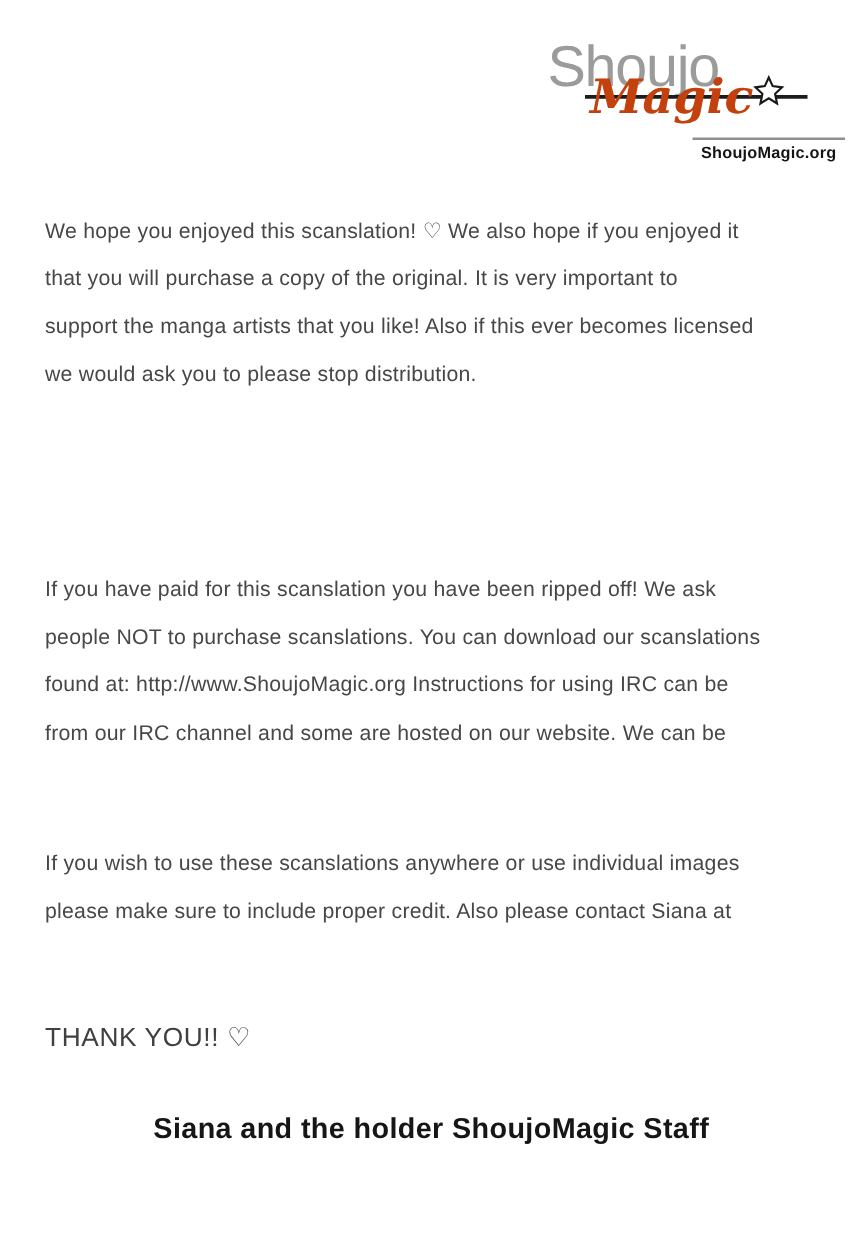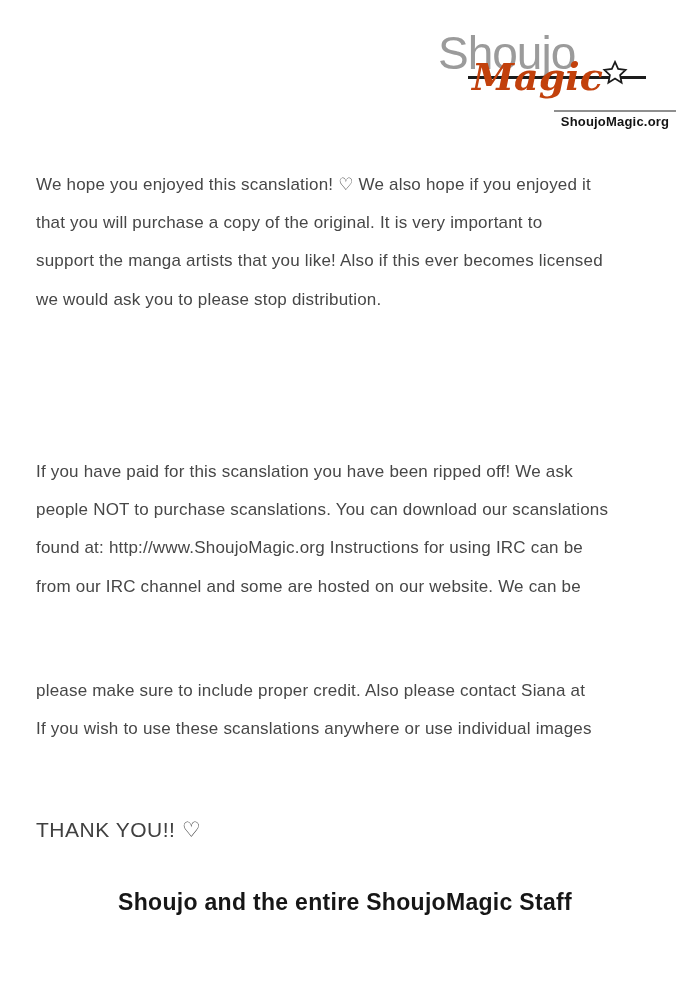--- a/index.html
+++ b/index.html
@@ -96,21 +96,21 @@
   </div>
 
   <div class="para p3">
     <div class="line">If you have paid for this scanslation you have been ripped off! We ask</div>
     <div class="line">people NOT to purchase scanslations. You can download our scanslations</div>
     <div class="line">found at: http://www.ShoujoMagic.org Instructions for using IRC can be</div>
     <div class="line">from our IRC channel and some are hosted on our website. We can be</div>
   </div>
 
   <div class="para p4">
+    <div class="line">If you wish to use these scanslations anywhere or use individual images</div>
     <div class="line">please make sure to include proper credit. Also please contact Siana at</div>
-    <div class="line">If you wish to use these scanslations anywhere or use individual images</div>
   </div>
 
   <div class="thankyou">THANK YOU!! ♡</div>
 
-  <div class="footer">Shoujo and the entire ShoujoMagic Staff</div>
+  <div class="footer">Siana and the holder ShoujoMagic Staff</div>
 
 </div>
 
 </body></html>

